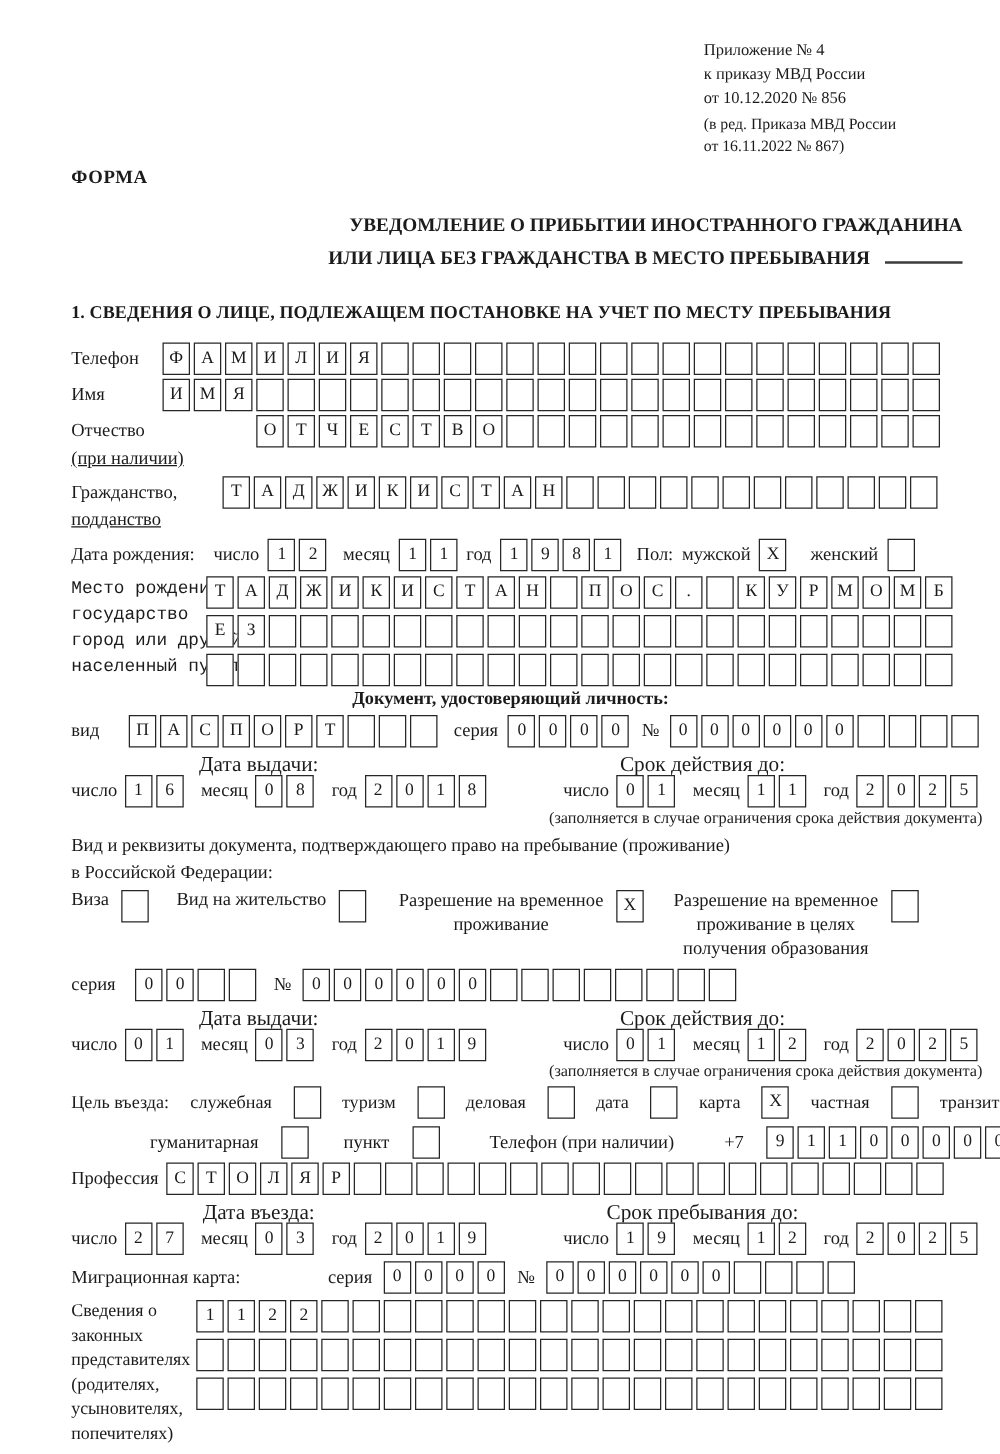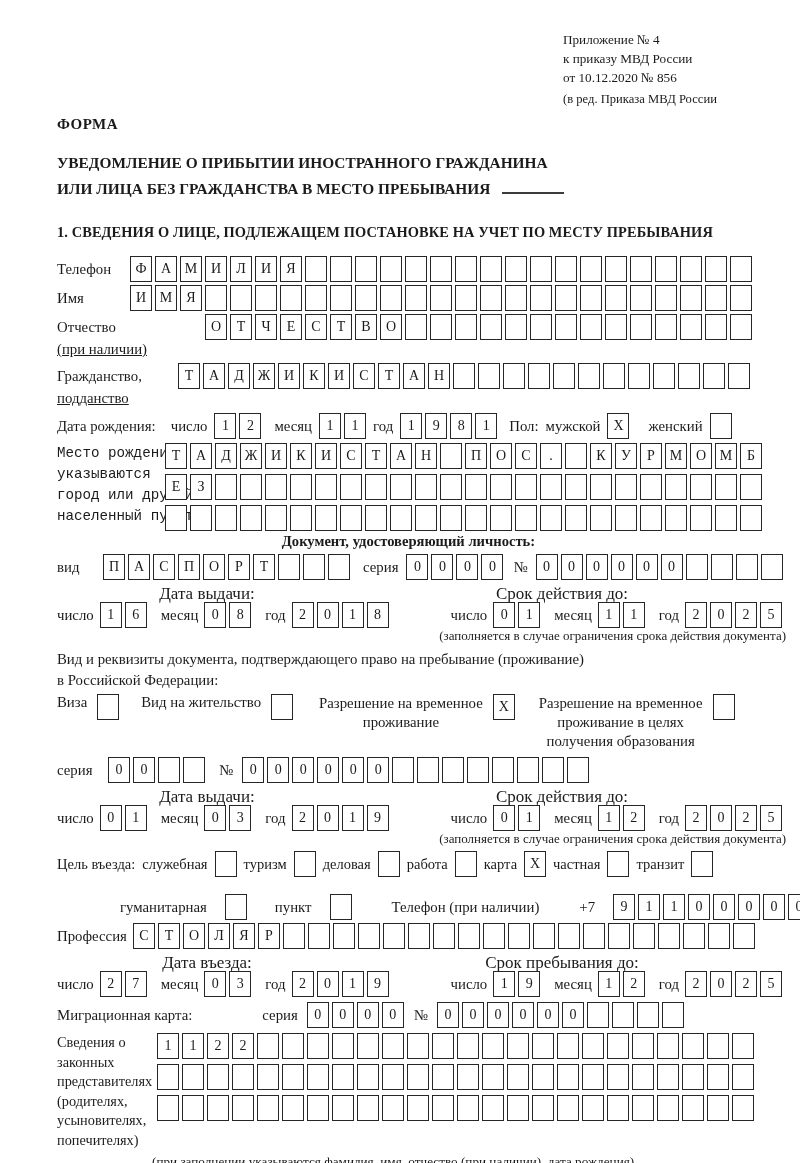--- a/index.html
+++ b/index.html
@@ -11,21 +11,21 @@
     font-family: "Liberation Serif", "DejaVu Serif", serif;
     font-size: 14.8px;
     color: #1b1b1b;
     overflow: hidden;
     position: relative;
   }
   .hdr-right { margin-left: 506px; font-size: 13.2px; line-height: 19px; }
   .hdr-right .sub { font-size: 12.6px; line-height: 18px; }
   .hdr-right .sub.first { margin-top: 3px; }
   .forma { margin-top: 8px; padding-right: 28px; text-align: left; font-weight: bold; font-size: 15px; letter-spacing: .5px; height: 20px; }
-  .title { margin-top: 14px; text-align: left; font-weight: bold; font-size: 15.4px; line-height: 26px; padding-right: 20px; }
+  .title { margin-top: 14px; text-align: right; font-weight: bold; font-size: 15.4px; line-height: 26px; padding-right: 20px; }
   .blank { display: inline-block; width: 62px; border-bottom: 2px solid #3c3c3c; height: 12px; margin-left: 12px; }
   .sec-head { margin-top: 22px; font-weight: bold; font-size: 14.4px; letter-spacing: .1px; }
   .frow { display: flex; align-items: center; margin-top: 3px; white-space: nowrap; min-height: 26px; }
   .flabel { flex: none; }
   .boxes { display: flex; gap: 3px; flex: none; }
   .cell {
     width: 22px; height: 26px; flex: none;
     border: 1.6px solid #262626;
     display: flex; align-items: center; justify-content: center;
     font-size: 14px; background: #fff;
@@ -40,34 +40,35 @@
   .dhead .b { width: 330px; margin-left: 40px; text-align: center; flex: none; }
   .dates { display: flex; align-items: center; margin-top: 1px; }
   .dg { display: flex; align-items: center; gap: 6px; white-space: nowrap; }
   .dg .ml { margin-left: 8px; }
   .dg2 { margin-left: 62px; }
   .note-r { text-align: right; font-size: 13px; height: 16px; padding-right: 4px; color: #222; }
   .para { margin-top: 6px; font-size: 14.8px; line-height: 19px; }
   .visa-row { display: flex; align-items: flex-start; margin-top: 4px; min-height: 57px; }
   .vitem { display: flex; align-items: flex-start; gap: 10px; white-space: nowrap; }
   .vitem .wrap { text-align: center; line-height: 19px; white-space: normal; }
-  .purpose { gap: 7px; font-size: 14.5px; }
+  .purpose { gap: 17px; font-size: 14.5px; }
   .rep { display: flex; margin-top: 5px; }
   .rep-label { width: 100px; flex: none; font-size: 14.3px; line-height: 19.5px; white-space: nowrap; }
   .rep-rows { display: flex; flex-direction: column; gap: 5px; }
   .note-c { margin-top: 4px; margin-left: 95px; font-size: 13.2px; height: 17px; }
 </style>
 </head>
 <body>
 
 <div class="hdr-right">
   <div>Приложение № 4</div>
   <div>к приказу МВД России</div>
   <div>от 10.12.2020 № 856</div>
   <div class="sub first">(в ред. Приказа МВД России</div>
+  <div class="sub">от 16.11.2022 № 867)</div>
 </div>
 
 <div class="forma">ФОРМА</div>
 
 <div class="title">
   <div>УВЕДОМЛЕНИЕ О ПРИБЫТИИ ИНОСТРАННОГО ГРАЖДАНИНА</div>
   <div>
     <span>ИЛИ ЛИЦА БЕЗ ГРАЖДАНСТВА В МЕСТО ПРЕБЫВАНИЯ</span><span class="blank"></span>
   </div>
 </div>
@@ -221,21 +222,21 @@
     </div>
   <span style="margin-left:12px">женский</span>
   <div class="boxes">
       <span class="cell"></span>
     </div>
 </div>
 
 <div class="bp">
   <div class="bp-label">
     <div>Место рождения:</div>
-    <div>указываются</div>
+    <div>государство</div>
     <div>город или другой</div>
     <div>населенный пункт</div>
   </div>
   <div class="bp-rows">
     <div class="boxes">
         <span class="cell">Т</span>
         <span class="cell">А</span>
         <span class="cell">Д</span>
         <span class="cell">Ж</span>
         <span class="cell">И</span>
@@ -510,38 +511,38 @@
       <span class="cell"></span>
     </div>
   <span>туризм</span>
   <div class="boxes">
       <span class="cell"></span>
     </div>
   <span>деловая</span>
   <div class="boxes">
       <span class="cell"></span>
     </div>
-  <span>работа</span>
+  <span>дата</span>
   <div class="boxes">
       <span class="cell"></span>
     </div>
   <span>карта</span>
   <div class="boxes">
       <span class="cell">X</span>
     </div>
   <span>частная</span>
   <div class="boxes">
       <span class="cell"></span>
     </div>
   <span>транзит</span>
   <div class="boxes">
       <span class="cell"></span>
     </div>
 </div>
-<div class="frow" style="margin-top:17px; margin-left:63px; gap:18px">
+<div class="frow" style="margin-top:6px; margin-left:63px; gap:18px">
   <span>гуманитарная</span>
   <div class="boxes">
       <span class="cell"></span>
     </div>
   <span style="margin-left:10px">пункт</span>
   <div class="boxes">
       <span class="cell"></span>
     </div>
   <span style="margin-left:22px">Телефон (при наличии)</span>
   <span style="margin-left:22px">+7</span>

